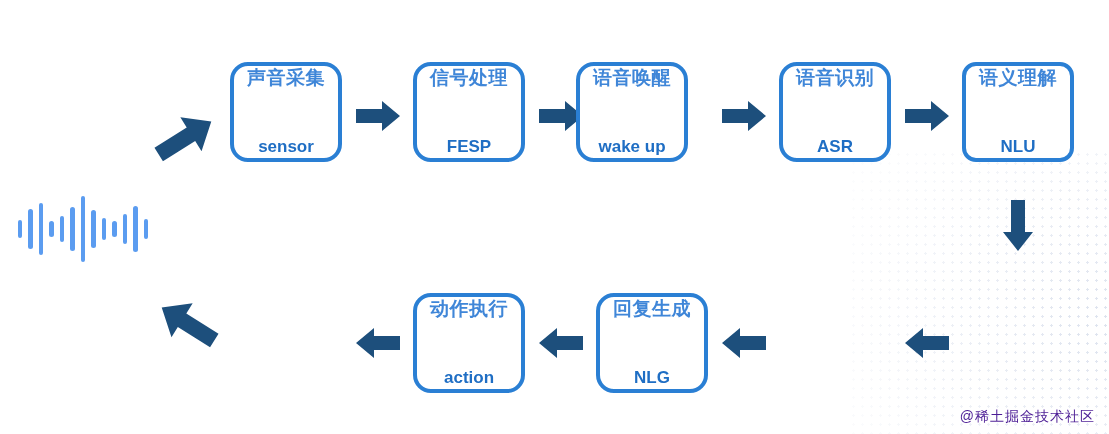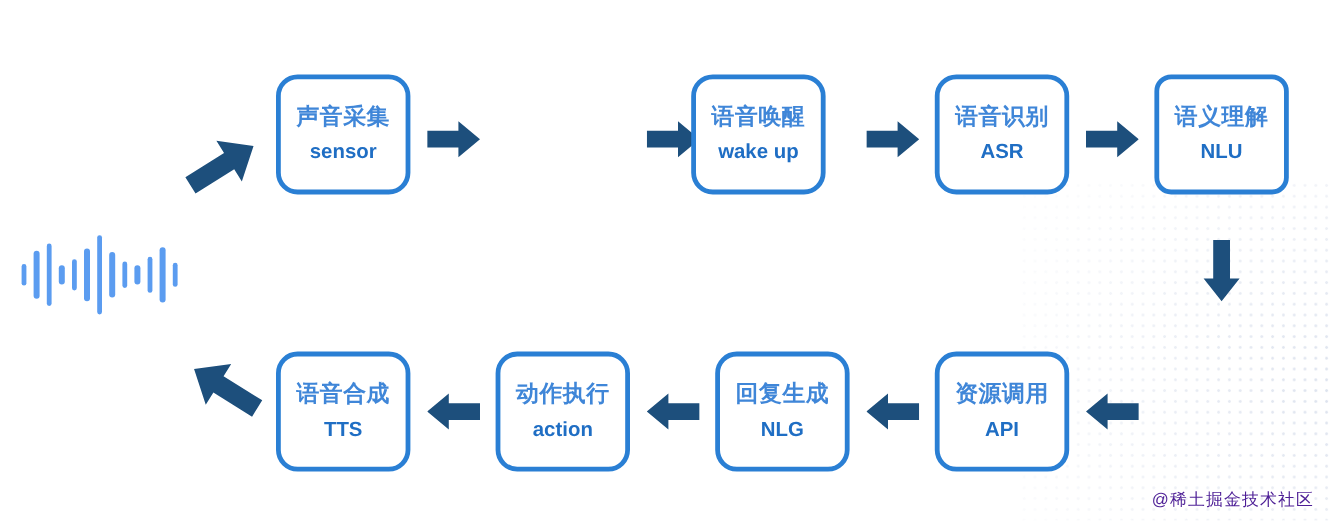--- a/index.html
+++ b/index.html
@@ -41,21 +41,21 @@
     position: absolute;
     box-sizing: border-box;
     width: 112px;
     height: 100px;
     border: 4px solid #2a7fd4;
     border-radius: 18px;
     background: #ffffff;
     display: flex;
     flex-direction: column;
     align-items: center;
-    justify-content: center;
+    justify-content: space-between;
     line-height: 1.28;
   }
   .node .cn {
     font-size: 19px;
     font-weight: 700;
     color: #3f86d8;
     letter-spacing: 0.5px;
     white-space: nowrap;
   }
   .node .en {
@@ -120,20 +120,24 @@
     <span class="cn">声音采集</span>
     <span class="en">sensor</span>
   </div>
 
   <div class="arrow" style="left:356px; top:100px;">
     <svg width="44" height="32" viewBox="0 0 44 32">
       <path d="M0 9 L26 9 L26 1 L44 16 L26 31 L26 23 L0 23 Z" fill="#1d4f7c"></path>
     </svg>
   </div>
 
+  <div class="node" style="left:413px; top:62px;">
+    <span class="cn">信号处理</span>
+    <span class="en">FESP</span>
+  </div>
 
   <div class="arrow" style="left:539px; top:100px;">
     <svg width="44" height="32" viewBox="0 0 44 32">
       <path d="M0 9 L26 9 L26 1 L44 16 L26 31 L26 23 L0 23 Z" fill="#1d4f7c"></path>
     </svg>
   </div>
 
   <div class="node" style="left:576px; top:62px;">
     <span class="cn">语音唤醒</span>
     <span class="en">wake up</span>
@@ -167,24 +171,20 @@
     </svg>
   </div>
 
 
   <div class="arrow" style="left:905px; top:327px;">
     <svg width="44" height="32" viewBox="0 0 44 32">
       <path d="M44 9 L18 9 L18 1 L0 16 L18 31 L18 23 L44 23 Z" fill="#1d4f7c"></path>
     </svg>
   </div>
 
-  <div class="node" style="left:779px; top:293px;">
-    <span class="cn">资源调用</span>
-    <span class="en">API</span>
-  </div>
 
   <div class="arrow" style="left:722px; top:327px;">
     <svg width="44" height="32" viewBox="0 0 44 32">
       <path d="M44 9 L18 9 L18 1 L0 16 L18 31 L18 23 L44 23 Z" fill="#1d4f7c"></path>
     </svg>
   </div>
 
   <div class="node" style="left:596px; top:293px;">
     <span class="cn">回复生成</span>
     <span class="en">NLG</span>
@@ -200,24 +200,20 @@
     <span class="cn">动作执行</span>
     <span class="en">action</span>
   </div>
 
   <div class="arrow" style="left:356px; top:327px;">
     <svg width="44" height="32" viewBox="0 0 44 32">
       <path d="M44 9 L18 9 L18 1 L0 16 L18 31 L18 23 L44 23 Z" fill="#1d4f7c"></path>
     </svg>
   </div>
 
-  <div class="node" style="left:230px; top:293px;">
-    <span class="cn">语音合成</span>
-    <span class="en">TTS</span>
-  </div>
 
   <div class="arrow" style="left:155px; top:298px;">
     <svg width="66" height="52" viewBox="0 0 66 52">
       <g transform="rotate(32 33 26)">
         <path d="M64 18 L26 18 L26 6 L2 26 L26 46 L26 34 L64 34 Z" fill="#1d4f7c"></path>
       </g>
     </svg>
   </div>
 
   <div id="waveform">

